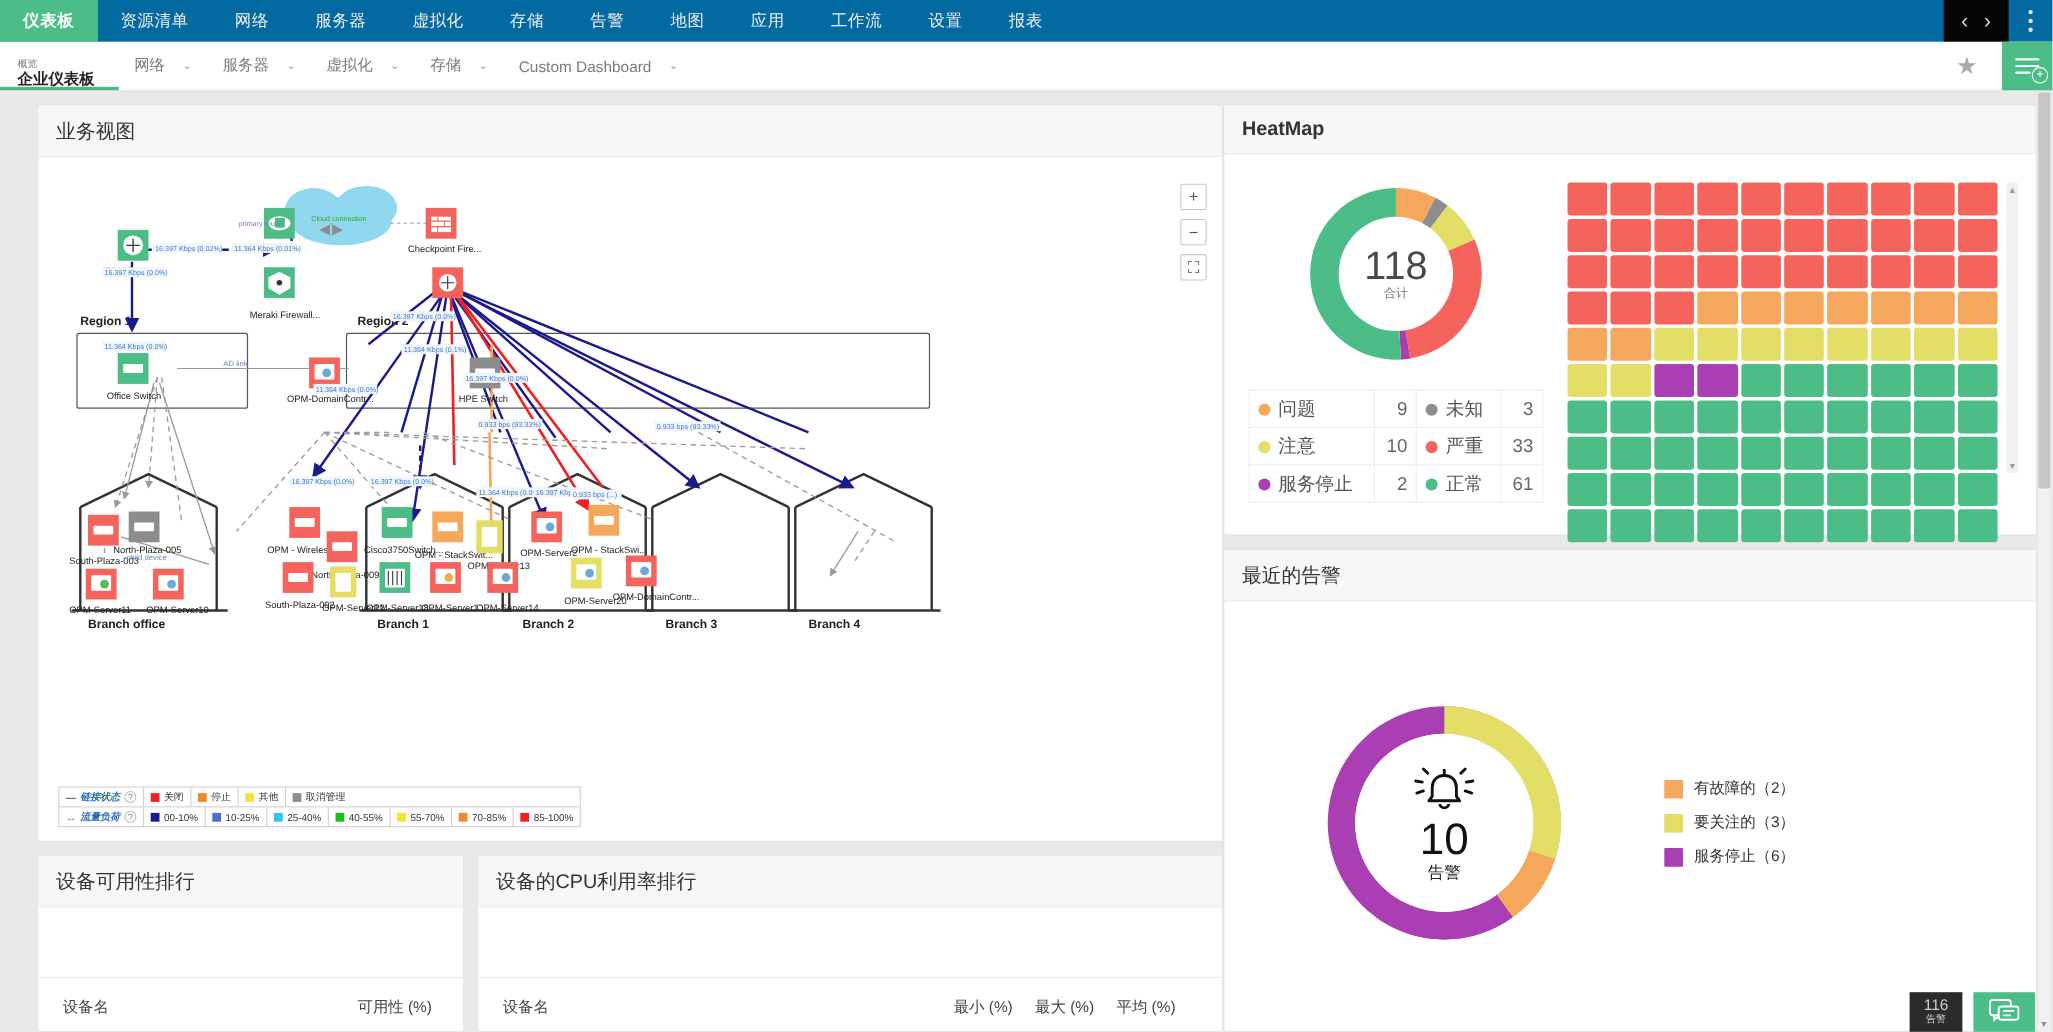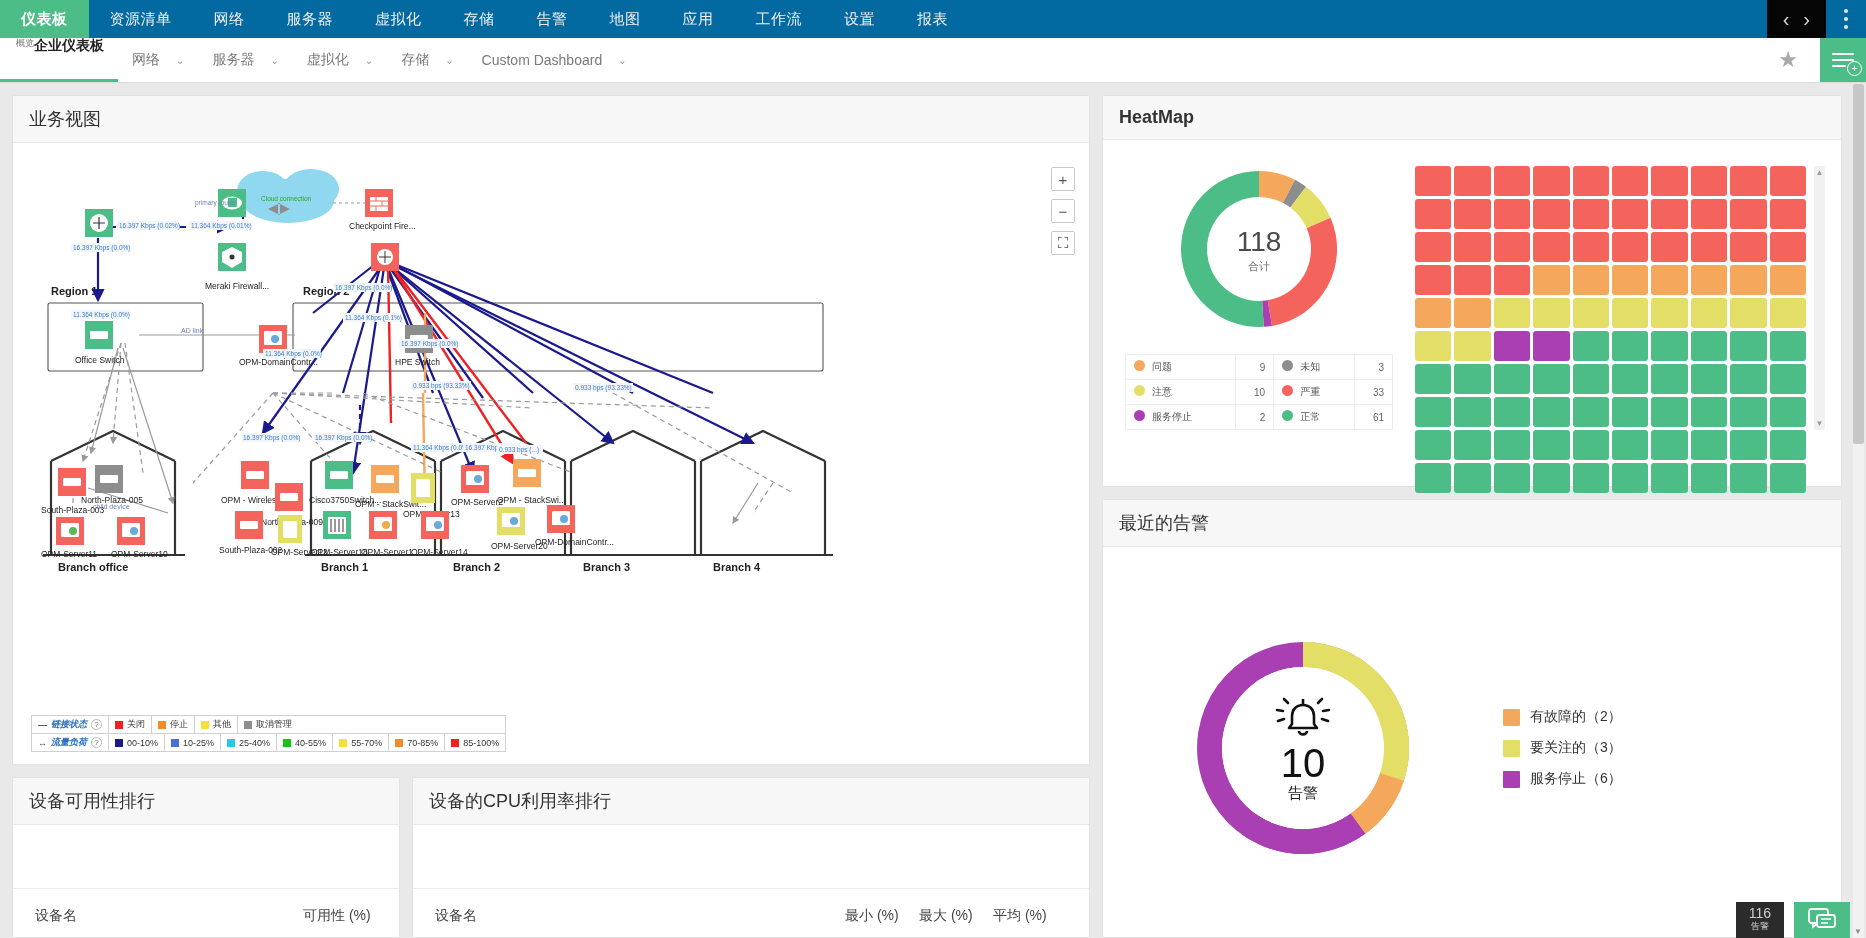--- a/index.html
+++ b/index.html
@@ -30,21 +30,21 @@
   .kebab { display:flex; flex-direction:column; justify-content:center; align-items:center;
            gap:4px; padding:0 18px; cursor:pointer; }
   .kebab i { width:4px; height:4px; border-radius:50%; background:#e5e5e5; display:block;}
 
   
   .subnav {
     height:45px; background:#fff; display:flex; align-items:stretch;
     border-bottom:1px solid #dcdcdc; position:relative;
   }
   .subnav-first {
-    display:flex; justify-content:space-between;
+    display:flex; flex-direction:column; justify-content:flex-end;
     padding:0 14px 0 16px; border-bottom:3px solid #4cbd86; min-width:108px;
   }
   .subnav-first .sm { font-size:9px; color:#777; line-height:11px; }
   .subnav-first .bg { font-size:14px; font-weight:bold; color:#222; line-height:15px;}
   .subnav-item {
     display:flex; align-items:center; gap:16px; padding:0 14px;
     color:#7a7a7a; font-size:14px; cursor:pointer;
   }
   .chev { font-size:10px; color:#9a9a9a; }
   .subnav-right { margin-left:auto; display:flex; align-items:stretch; }
@@ -58,21 +58,21 @@
   .addbtn .lines i:nth-child(1){width:22px}
   .addbtn .lines i:nth-child(2){width:22px}
   .addbtn .lines i:nth-child(3){width:14px}
   .addbtn .plus {
     position:absolute; right:4px; bottom:6px; width:15px; height:15px; border-radius:50%;
     background:#4cbd86; border:1.5px solid #fff; color:#fff; font-size:11px; line-height:12px;
     text-align:center;
   }
 
   
-  .page { display:flex; gap:12px; padding:12px 14px 0 12px; height:855px; }
+  .page { display:flex; padding:12px 14px 0 12px; height:855px;margin-left:22px; }
   .col-left { width:1078px; display:flex; flex-direction:column; gap:12px; }
   .col-right { width:740px; display:flex; flex-direction:column; gap:12px; }
 
   .card { background:#fff; border:1px solid #e2e2e2; border-radius:2px; }
   .card-head {
     background:#f7f7f7; border-bottom:1px solid #e8e8e8;
     padding:11px 16px;
   }
   .card-head h2 { font-size:18px; font-weight:normal; color:#333; }
   .card-head .sub { font-size:12px; color:#7c7c7c; margin-top:3px; }
@@ -121,25 +121,25 @@
   
   #heatmap-card { height:392px; display:flex; flex-direction:column;}
   .heat-body { flex:1; display:flex; padding:20px 16px 10px 10px; gap:10px; }
   .donut-wrap { width:292px; display:flex; flex-direction:column; align-items:center;}
   .donut { position:relative; width:178px; height:178px; }
   .donut .hole {
     position:absolute; left:50%; top:50%; transform:translate(-50%,-50%);
     width:104px; height:104px; border-radius:50%; background:#fff;
     display:flex; flex-direction:column; align-items:center; justify-content:center;
   }
-  .donut .hole .big { font-size:28px; color:#4a4a4a; line-height:34px;}
+  .donut .hole .big { font-size:36px; color:#4a4a4a; line-height:34px;}
   .donut .hole .lbl { font-size:11px; color:#777; }
   .legend-table {
     margin-top:16px; width:268px; border:1px solid #e6e6e6; border-collapse:collapse;
-    font-size:10px;
+    font-size:17px;
   }
   .legend-table td { border:1px solid #ededed; padding:5px 8px; color:#555; }
   .legend-table td.num { text-align:right; width:38px; color:#666;}
   .legend-table .dot { width:11px;height:11px;border-radius:50%;display:inline-block;
                        vertical-align:-1px; margin-right:7px;}
   .grid-wrap { flex:1; display:flex; align-items:flex-start; padding-top:6px; }
   .heatgrid { display:grid; grid-template-columns:repeat(10, 1fr); gap:3px; flex:1;}
   .heatgrid i { display:block; height:30px; border-radius:3px; }
   .vscroll { width:11px; margin-left:8px; height:264px; background:#f1f1f1; border-radius:2px;
              display:flex; flex-direction:column; justify-content:space-between; align-items:center;

